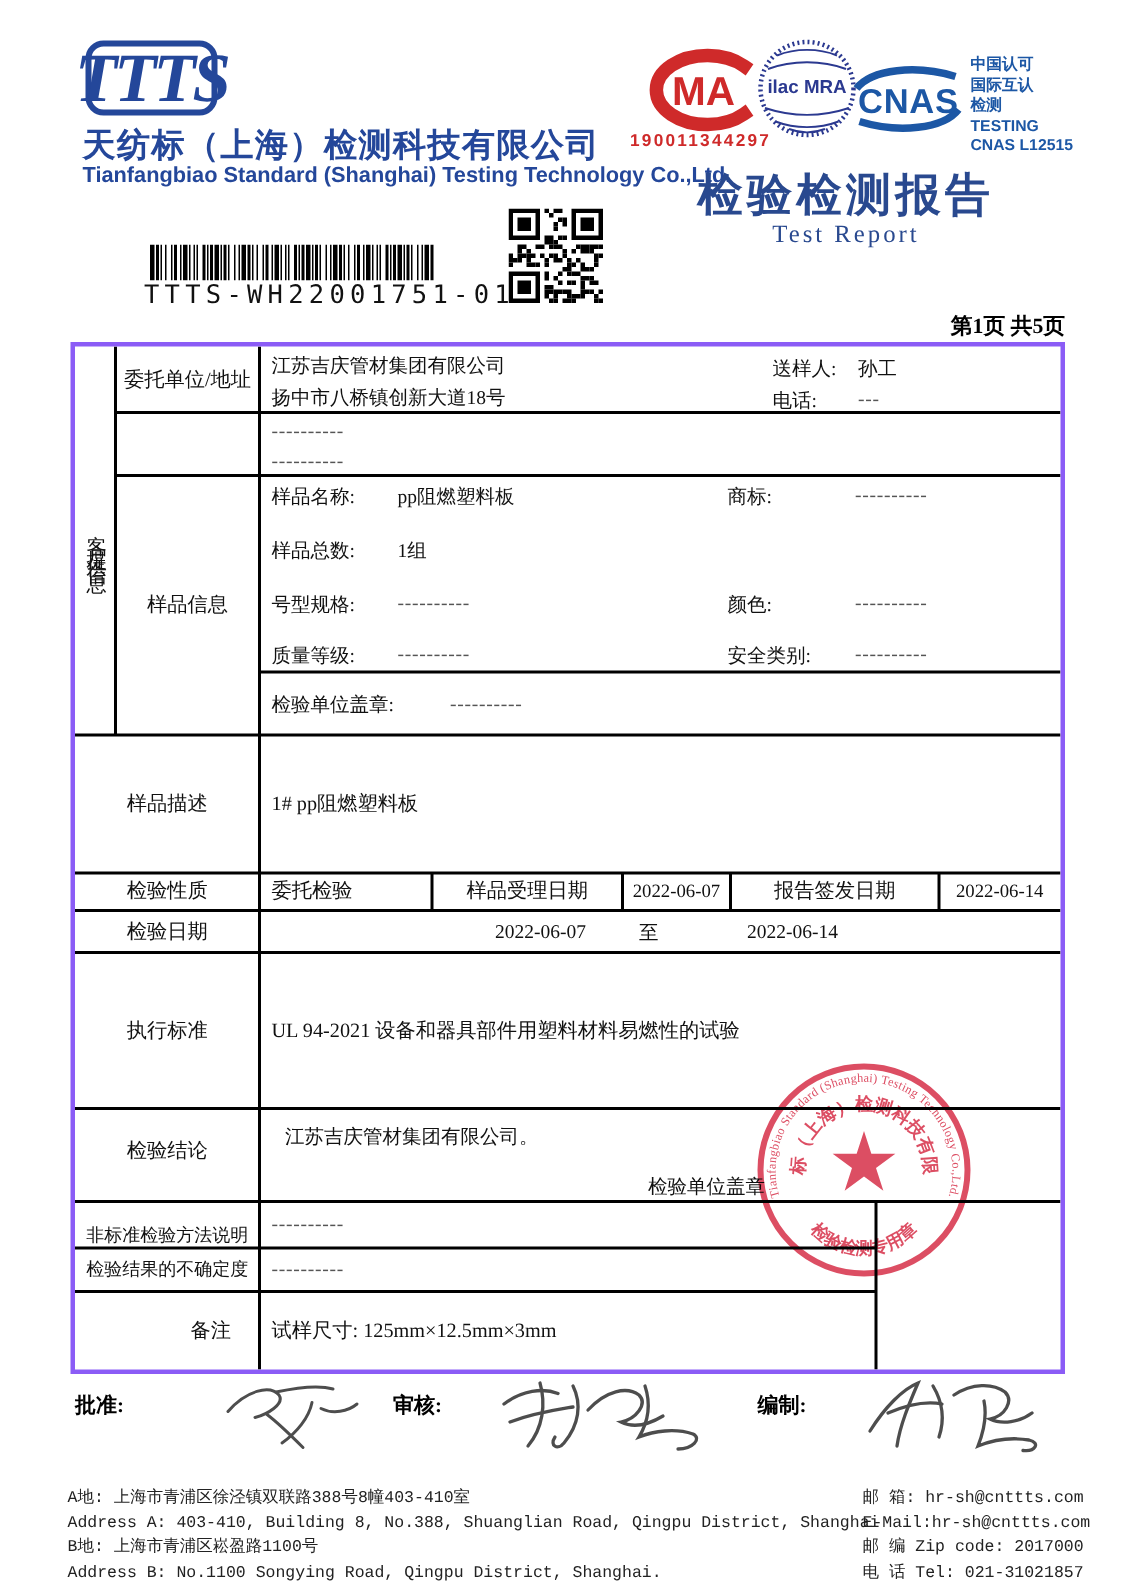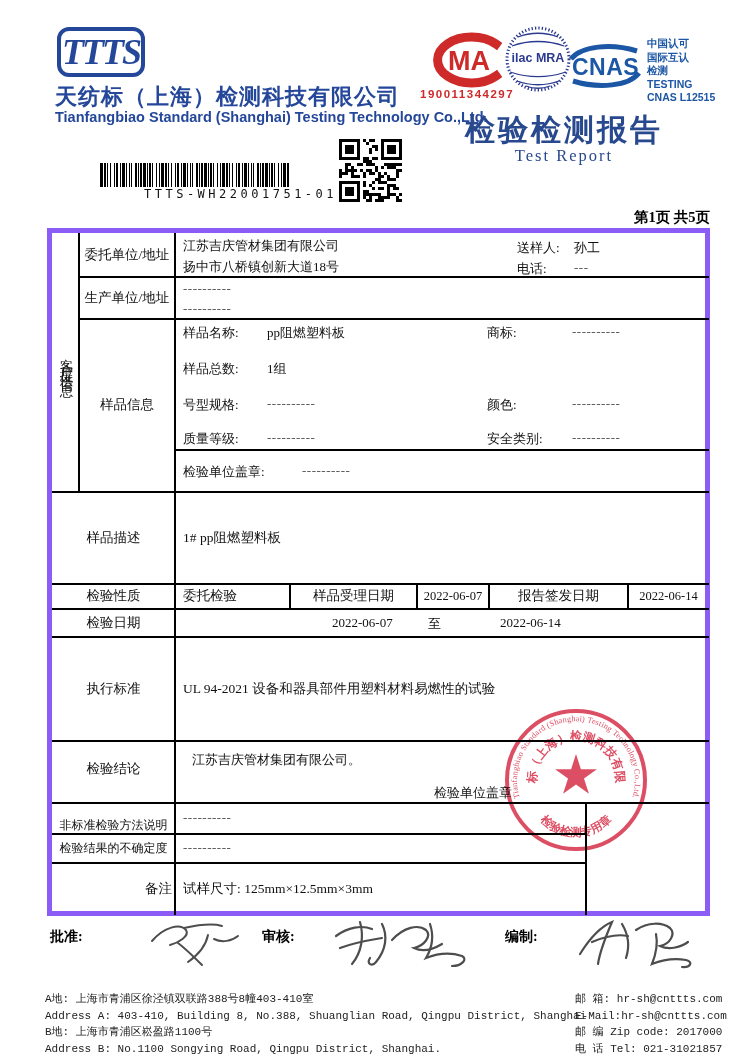--- a/index.html
+++ b/index.html
@@ -2,39 +2,39 @@
 <html><head>
 <meta charset="utf-8">
 <style>
   * { margin:0; padding:0; box-sizing:border-box; }
   body { background:#9a9a9a; font-family:"Liberation Serif","DejaVu Serif",serif; }
   .page { position:relative; width:750px; height:1062px; background:#ffffff; margin:0 auto; overflow:hidden; }
   .abs { position:absolute; }
   
   .logo-box { left:57px; top:27px; width:88px; height:50px; border:4px solid #24479a; border-radius:12px;
               display:flex; align-items:center; justify-content:center; }
-  .logo-txt { font-family:"Liberation Serif",serif; font-weight:bold; font-style:italic; font-size:36px;
+  .logo-txt { font-family:"Liberation Serif",serif; font-weight:bold; font-style:italic; font-size:46px;
               color:#24479a; letter-spacing:-2px; line-height:1; }
   .company-cn { left:55px; top:82px; font-size:22px; font-weight:900; color:#24479a; letter-spacing:1px;
                 font-family:"Liberation Sans","DejaVu Sans",sans-serif; }
   .company-en { left:55px; top:109px; font-size:14.5px; font-weight:bold; color:#24479a;
                 font-family:"Liberation Sans","DejaVu Sans",sans-serif; }
   .cma-number { left:420px; top:88px; font-size:11.5px; font-weight:bold; color:#cf2a2a; letter-spacing:1.5px;
                 font-family:"Liberation Sans",sans-serif; }
   .cert-lines { left:647px; top:37px; font-size:10.5px; line-height:13.5px; color:#1c57a5; font-weight:bold;
                 font-family:"Liberation Sans",sans-serif; }
   .report-title { left:462px; top:110px; width:204px; text-align:center; font-size:30px; font-weight:900;
                   color:#29498f; letter-spacing:3px; }
   .report-title-en { left:462px; top:146px; width:204px; text-align:center; font-size:16.5px; color:#29498f;
                      letter-spacing:2px; }
   .barcode-text { left:96px; top:187px; font-family:"DejaVu Sans Mono","Liberation Mono",monospace;
-                  font-size:12px; letter-spacing:3.5px; color:#111;margin-left:48px; }
+                  font-size:17px; letter-spacing:3.5px; color:#111; }
   .page-indicator { left:590px; top:208px; width:120px; text-align:right; font-size:14.5px; font-weight:bold; color:#000; }
   
-  .rtable { left:47px; top:228px; width:663px; height:688px; border:5px solid #8b5cf6; }
+  .rtable { left:47px; top:228px; width:663px; height:688px; border:3px solid #8b5cf6; }
   .cell { position:absolute; display:flex; align-items:center; justify-content:center; text-align:center;
           font-size:13.5px; color:#111; line-height:1.25; }
   .cell.left { justify-content:flex-start; text-align:left; padding-left:8px; }
   .t { position:absolute; font-size:13px; color:#111; white-space:nowrap; }
   .dash { color:#555; letter-spacing:0.5px; }
   .vertical-label { writing-mode:vertical-rl; letter-spacing:5px; font-size:13.5px; }
   .small { font-size:12px; }
   
   .sig-label { font-size:14px; font-weight:bold; color:#000; }
   
@@ -311,21 +311,20 @@
     </div>
 
     <div class="cell" style="left:27px; top:0; width:96px; height:44px;">委托单位/地址</div>
     <div class="t" style="left:131px; top:4px;">江苏吉庆管材集团有限公司</div>
     <div class="t" style="left:131px; top:25px;">扬中市八桥镇创新大道18号</div>
     <div class="t" style="left:465px; top:6px;">送样人:</div>
     <div class="t" style="left:522px; top:6px;">孙工</div>
     <div class="t" style="left:465px; top:27px;">电话:</div>
     <div class="t dash" style="left:522px; top:27px;">---</div>
 
-    <div class="cell" style="left:27px; top:44px; width:96px; height:42px;">生产单位/地址</div>
     <div class="t dash" style="left:131px; top:48px;">----------</div>
     <div class="t dash" style="left:131px; top:68px;">----------</div>
 
     <div class="cell" style="left:27px; top:86px; width:96px; height:173px;">样品信息</div>
     <div class="t" style="left:131px; top:91px;">样品名称:</div>
     <div class="t" style="left:215px; top:91px;">pp阻燃塑料板</div>
     <div class="t" style="left:435px; top:91px;">商标:</div>
     <div class="t dash" style="left:520px; top:91px;">----------</div>
     <div class="t" style="left:131px; top:127px;">样品总数:</div>
     <div class="t" style="left:215px; top:127px;">1组</div>
@@ -361,21 +360,21 @@
     <div class="cell" style="left:0; top:508px; width:123px; height:57px;">检验结论</div>
     <div class="t" style="left:140px; top:518px;">江苏吉庆管材集团有限公司。</div>
     <div class="t" style="left:382px; top:551px;">检验单位盖章</div>
 
     <div class="cell small" style="left:0; top:570px; width:123px; height:45px;">非标准检验方法说明</div>
     <div class="t dash" style="left:131px; top:577px;">----------</div>
 
     <div class="cell small" style="left:0; top:601px; width:123px; height:29px;">检验结果的不确定度</div>
     <div class="t dash" style="left:131px; top:607px;">----------</div>
 
-    <div class="cell" style="left:16px; top:630px; width:136px; height:52px;padding-left:45px;">备注</div>
+    <div class="cell" style="left:0; top:630px; width:136px; height:52px;padding-left:45px;">备注</div>
     <div class="cell left" style="left:123px; top:630px; width:405px; height:52px;">试样尺寸: 125mm×12.5mm×3mm</div>
   </div>
 
   <svg class="abs stamp" style="left:492px; top:696px;" width="168" height="168" viewBox="-84 -84 168 168">
     <defs>
       <path id="ringPath" d="M -55.5 20.2 A 59 59 0 1 1 55.5 20.2" fill="none"></path>
       <path id="cnArcPath" d="M -39.4 6.9 A 40 40 0 1 1 39.4 6.9" fill="none"></path>
       <path id="botArcPath" d="M -36 40 A 48 48 0 0 0 36 40" fill="none"></path>
     </defs>
     <circle r="69" fill="none" stroke="#d93a52" stroke-width="4"></circle>

